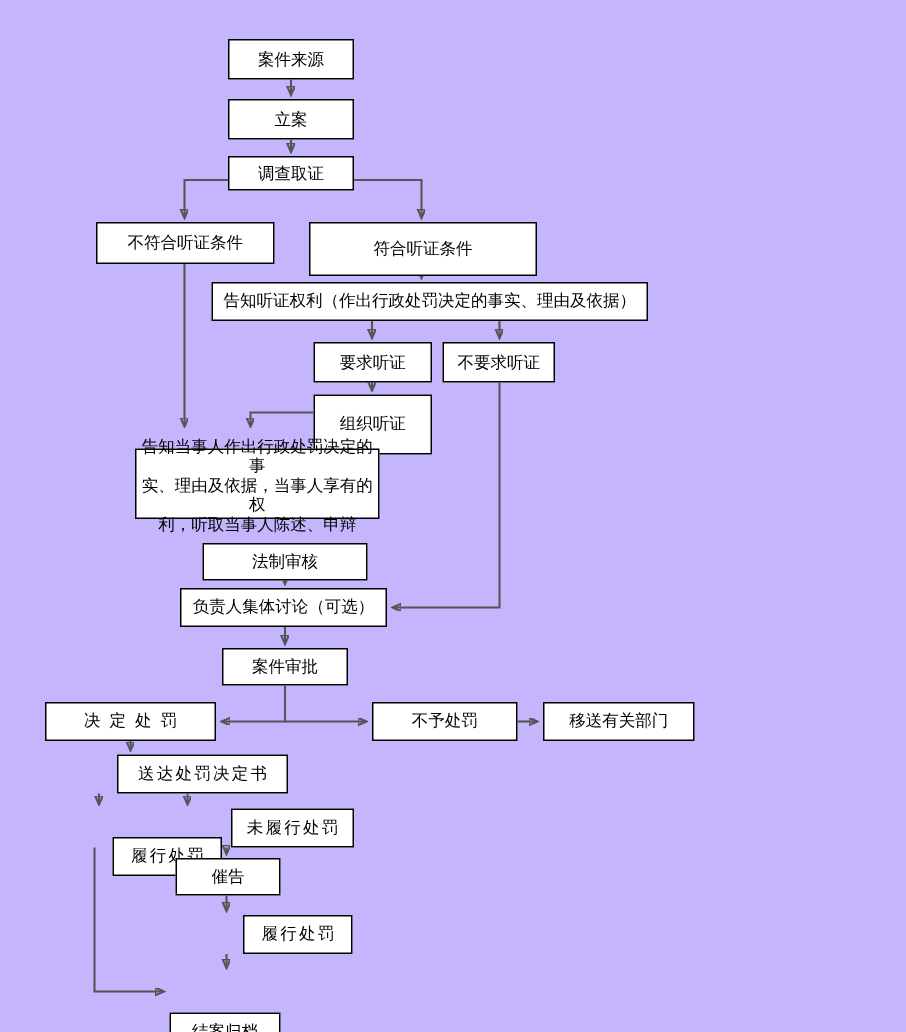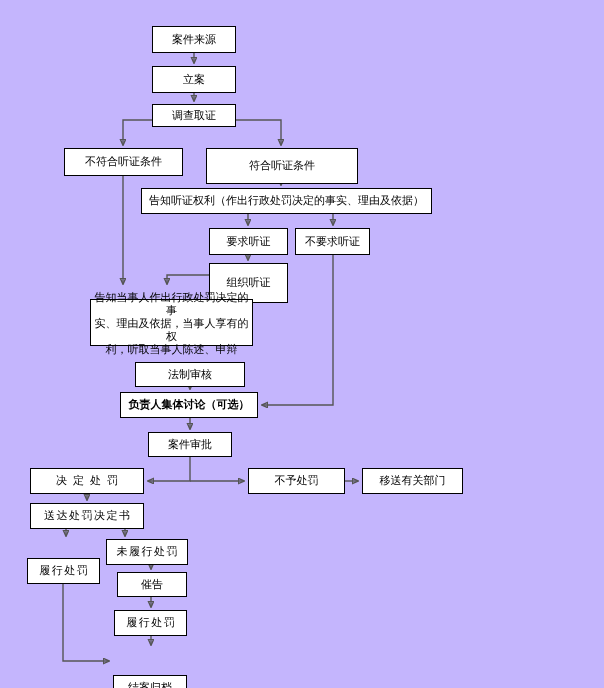--- a/index.html
+++ b/index.html
@@ -25,21 +25,21 @@
     align-items: center;
     justify-content: center;
     text-align: center;
     font-size: 11px;
     line-height: 14px;
     color: #000000;
     z-index: 2;
     white-space: pre-line;
   }
   .node.spaced { letter-spacing: 6px; text-indent: 6px; }
-  .node.spaced2 { letter-spacing: 1.5px; text-indent: 1.5px; }
+  .node.spaced2 { letter-spacing: 1.5px; text-indent: 1.5px; margin-left: 48px; }
   .node.multi {
     padding: 2px 3px 1px 3px;
     line-height: 13px;
     font-size: 11px;
     justify-content: center;
   }
   svg#edges {
     position: absolute;
     left: 0;
     top: 0;
@@ -117,21 +117,21 @@
       <div class="node" style="left: 64px; top: 148px; width: 119px; height: 28px;">不符合听证条件</div>
       <div class="node" style="left: 206px; top: 148px; width: 152px; height: 36px;">符合听证条件</div>
       <div class="node" style="left: 141px; top: 188px; width: 291px; height: 26px;">告知听证权利（作出行政处罚决定的事实、理由及依据）</div>
       <div class="node" style="left: 209px; top: 228px; width: 79px; height: 27px;">要求听证</div>
       <div class="node" style="left: 295px; top: 228px; width: 75px; height: 27px;">不要求听证</div>
       <div class="node" style="left: 209px; top: 263px; width: 79px; height: 40px;">组织听证</div>
       <div class="node multi" style="left: 90px; top: 299px; width: 163px; height: 47px;">告知当事人作出行政处罚决定的事
 实、理由及依据，当事人享有的权
 利，听取当事人陈述、申辩</div>
       <div class="node" style="left: 135px; top: 346px; width: 110px; height: 25px; margin-top: 16px;">法制审核</div>
-      <div class="node" style="left: 120px; top: 392px; width: 138px; height: 26px; font-weight: bold;">负责人集体讨论（可选）</div>
+      <div class="node" style="left: 120px; top: 392px; width: 138px; height: 26px;">负责人集体讨论（可选）</div>
       <div class="node" style="left: 148px; top: 432px; width: 84px; height: 25px;">案件审批</div>
       <div class="node spaced" style="left: 30px; top: 468px; width: 114px; height: 26px;">决定处罚</div>
       <div class="node" style="left: 248px; top: 468px; width: 97px; height: 26px;">不予处罚</div>
       <div class="node" style="left: 362px; top: 468px; width: 101px; height: 26px;">移送有关部门</div>
       <div class="node spaced2" style="left: 30px; top: 503px; width: 114px; height: 26px;">送达处罚决定书</div>
       <div class="node spaced2" style="left: 27px; top: 558px; width: 73px; height: 26px;">履行处罚</div>
       <div class="node spaced2" style="left: 106px; top: 539px; width: 82px; height: 26px;">未履行处罚</div>
       <div class="node" style="left: 117px; top: 572px; width: 70px; height: 25px;">催告</div>
       <div class="node spaced2" style="left: 114px; top: 610px; width: 73px; height: 26px;">履行处罚</div>
       <div class="node" style="left: 113px; top: 675px; width: 74px; height: 26px;">结案归档</div>

